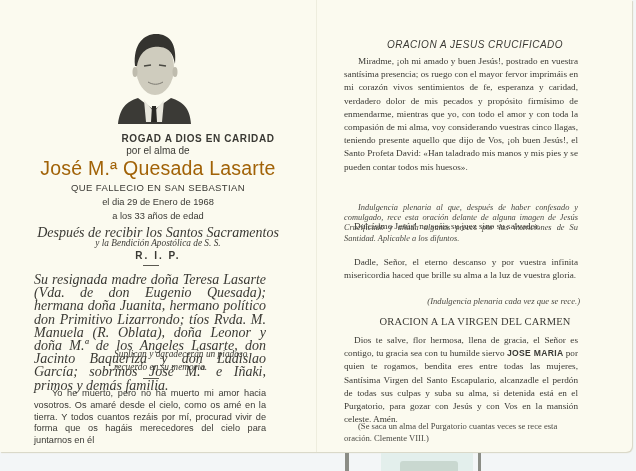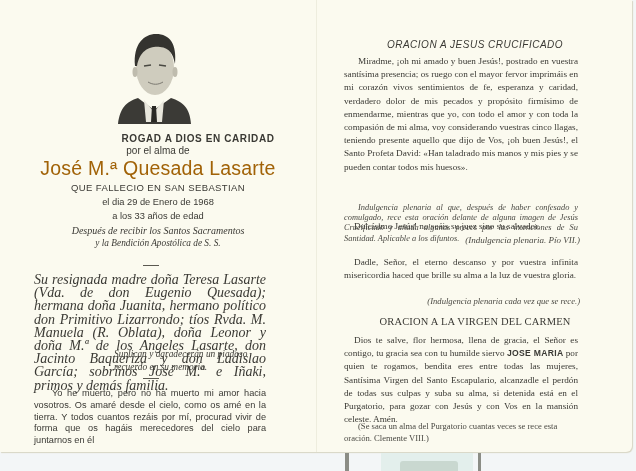--- a/index.html
+++ b/index.html
@@ -25,21 +25,21 @@
     .photo {
       position: absolute; left: 116px; top: 26px; width: 77px; height: 100px;
     }
     .center { position: absolute; left: 0; width: 316px; text-align: center; }
     .rogad { top: 133px; font-size: 10px; letter-spacing: 0.6px; font-weight: bold; color: #3a3934; margin-left: 40px; }
     .poralma { top: 145px; font-size: 10px; color: #3a3934; }
     .name { top: 157px; font-size: 19.5px; color: #a16207; letter-spacing: 0.2px; }
     .fallecio { top: 182px; font-size: 9.5px; letter-spacing: 0.4px; color: #3a3934; }
     .fecha { top: 197px; font-size: 9.3px; color: #3a3934; }
     .edad { top: 211px; font-size: 9.3px; color: #3a3934; }
-    .despues { top: 225px; font-size: 10px; font-style: italic; font-family: "Liberation Serif", serif; color: #3a3934; }
+    .despues { top: 225px; font-size: 14px; font-style: italic; font-family: "Liberation Serif", serif; color: #3a3934; }
     .bendicion { top: 238px; font-size: 9.3px; font-style: italic; font-family: "Liberation Serif", serif; color: #3a3934; }
     .rip { top: 250px; font-size: 10px; font-weight: bold; letter-spacing: 2px; color: #3a3934; }
     .rule { position: absolute; height: 1px; background: #5a5850; }
     .rule1 { left: 143px; top: 265px; width: 16px; }
     .rule2 { left: 143px; top: 378px; width: 16px; }
 
     .family {
       position: absolute; left: 34px; top: 273px; width: 232px;
       font-family: "Liberation Serif", serif; font-style: italic;
       font-size: 14px; line-height: 13.2px; text-align: justify; color: #3a3934;
@@ -112,38 +112,38 @@
     </svg>
 
     <div class="center rogad">ROGAD A DIOS EN CARIDAD</div>
     <div class="center poralma">por el alma de</div>
     <div class="center name">José M.ª Quesada Lasarte</div>
     <div class="center fallecio">QUE FALLECIO EN SAN SEBASTIAN</div>
     <div class="center fecha">el dia 29 de Enero de 1968</div>
     <div class="center edad">a los 33 años de edad</div>
     <div class="center despues">Después de recibir los Santos Sacramentos</div>
     <div class="center bendicion">y la Bendición Apostólica de S. S.</div>
+    <div class="center rip">R. I. P.</div>
     <div class="rule rule1"></div>
 
     <div class="family">Su resignada madre doña Teresa Lasarte (Vda. de don Eugenio Quesada); hermana doña Juanita, hermano político don Primitivo Lizarrondo; tíos Rvda. M. Manuela (R. Oblata), doña Leonor y doña M.ª de los Angeles Lasarte, don Jacinto Baqueriza y don Ladislao García; sobrinos José M.ª e Iñaki, primos y demás familia.</div>
     <div class="suplican">
       <div>Suplican y agradecerán un piadoso</div>
       <div>recuerdo en su memoria.</div>
     </div>
     <div class="rule rule2"></div>
     <div class="yohe">Yo he muerto, pero no ha muerto mi amor hacia vosotros. Os amaré desde el cielo, como os amé en la tierra. Y todos cuantos rezáis por mí, procurad vivir de forma que os hagáis merecedores del cielo para juntarnos en él</div>
   </div>
 
   <div class="page-right">
     <div class="r-title t1">ORACION A JESUS CRUCIFICADO</div>
     <div class="r-para p1">Miradme, ¡oh mi amado y buen Jesús!, postrado en vuestra santísima presencia; os ruego con el mayor fervor imprimáis en mi corazón vivos sentimientos de fe, esperanza y caridad, verdadero dolor de mis pecados y propósito firmísimo de enmendarme, mientras que yo, con todo el amor y con toda la compasión de mi alma, voy considerando vuestras cinco llagas, teniendo presente aquello que dijo de Vos, ¡oh buen Jesús!, el Santo Profeta David: «Han taladrado mis manos y mis pies y se pueden contar todos mis huesos».</div>
     <div class="indul1">Indulgencia plenaria al que, después de haber confesado y comulgado, rece esta oración delante de alguna imagen de Jesús Crucificado y añada algunas preces por las intenciones de Su Santidad. Aplicable a los difuntos.</div>
 
     <div class="dulcisimo">Dulcísimo Jesús! no seáis su juez sino su salvador.</div>
-    <div class="indul2">(Indulgencia plenaria. Pío VII.)</div>
 
     <div class="r-para p2">Dadle, Señor, el eterno descanso y por vuestra infinita misericordia haced que brille su alma a la luz de vuestra gloria.</div>
     <div class="indul3">(Indulgencia plenaria cada vez que se rece.)</div>
 
     <div class="r-title t2">ORACION A LA VIRGEN DEL CARMEN</div>
     <div class="r-para p3"><span>Dios te salve, flor hermosa, llena de gracia, el Señor es contigo, tu gracia sea con tu humilde siervo </span><b>JOSE MARIA</b><span> por quien te rogamos, bendita eres entre todas las mujeres, Santísima Virgen del Santo Escapulario, alcanzadle el perdón de todas sus culpas y suba su alma, si detenida está en el Purgatorio, para gozar con Jesús y con Vos en la mansión celeste. Amén.</span></div>
     <div class="indul4">(Se saca un alma del Purgatorio cuantas veces se rece esta oración. Clemente VIII.)</div>
   </div>
 </div>
 

